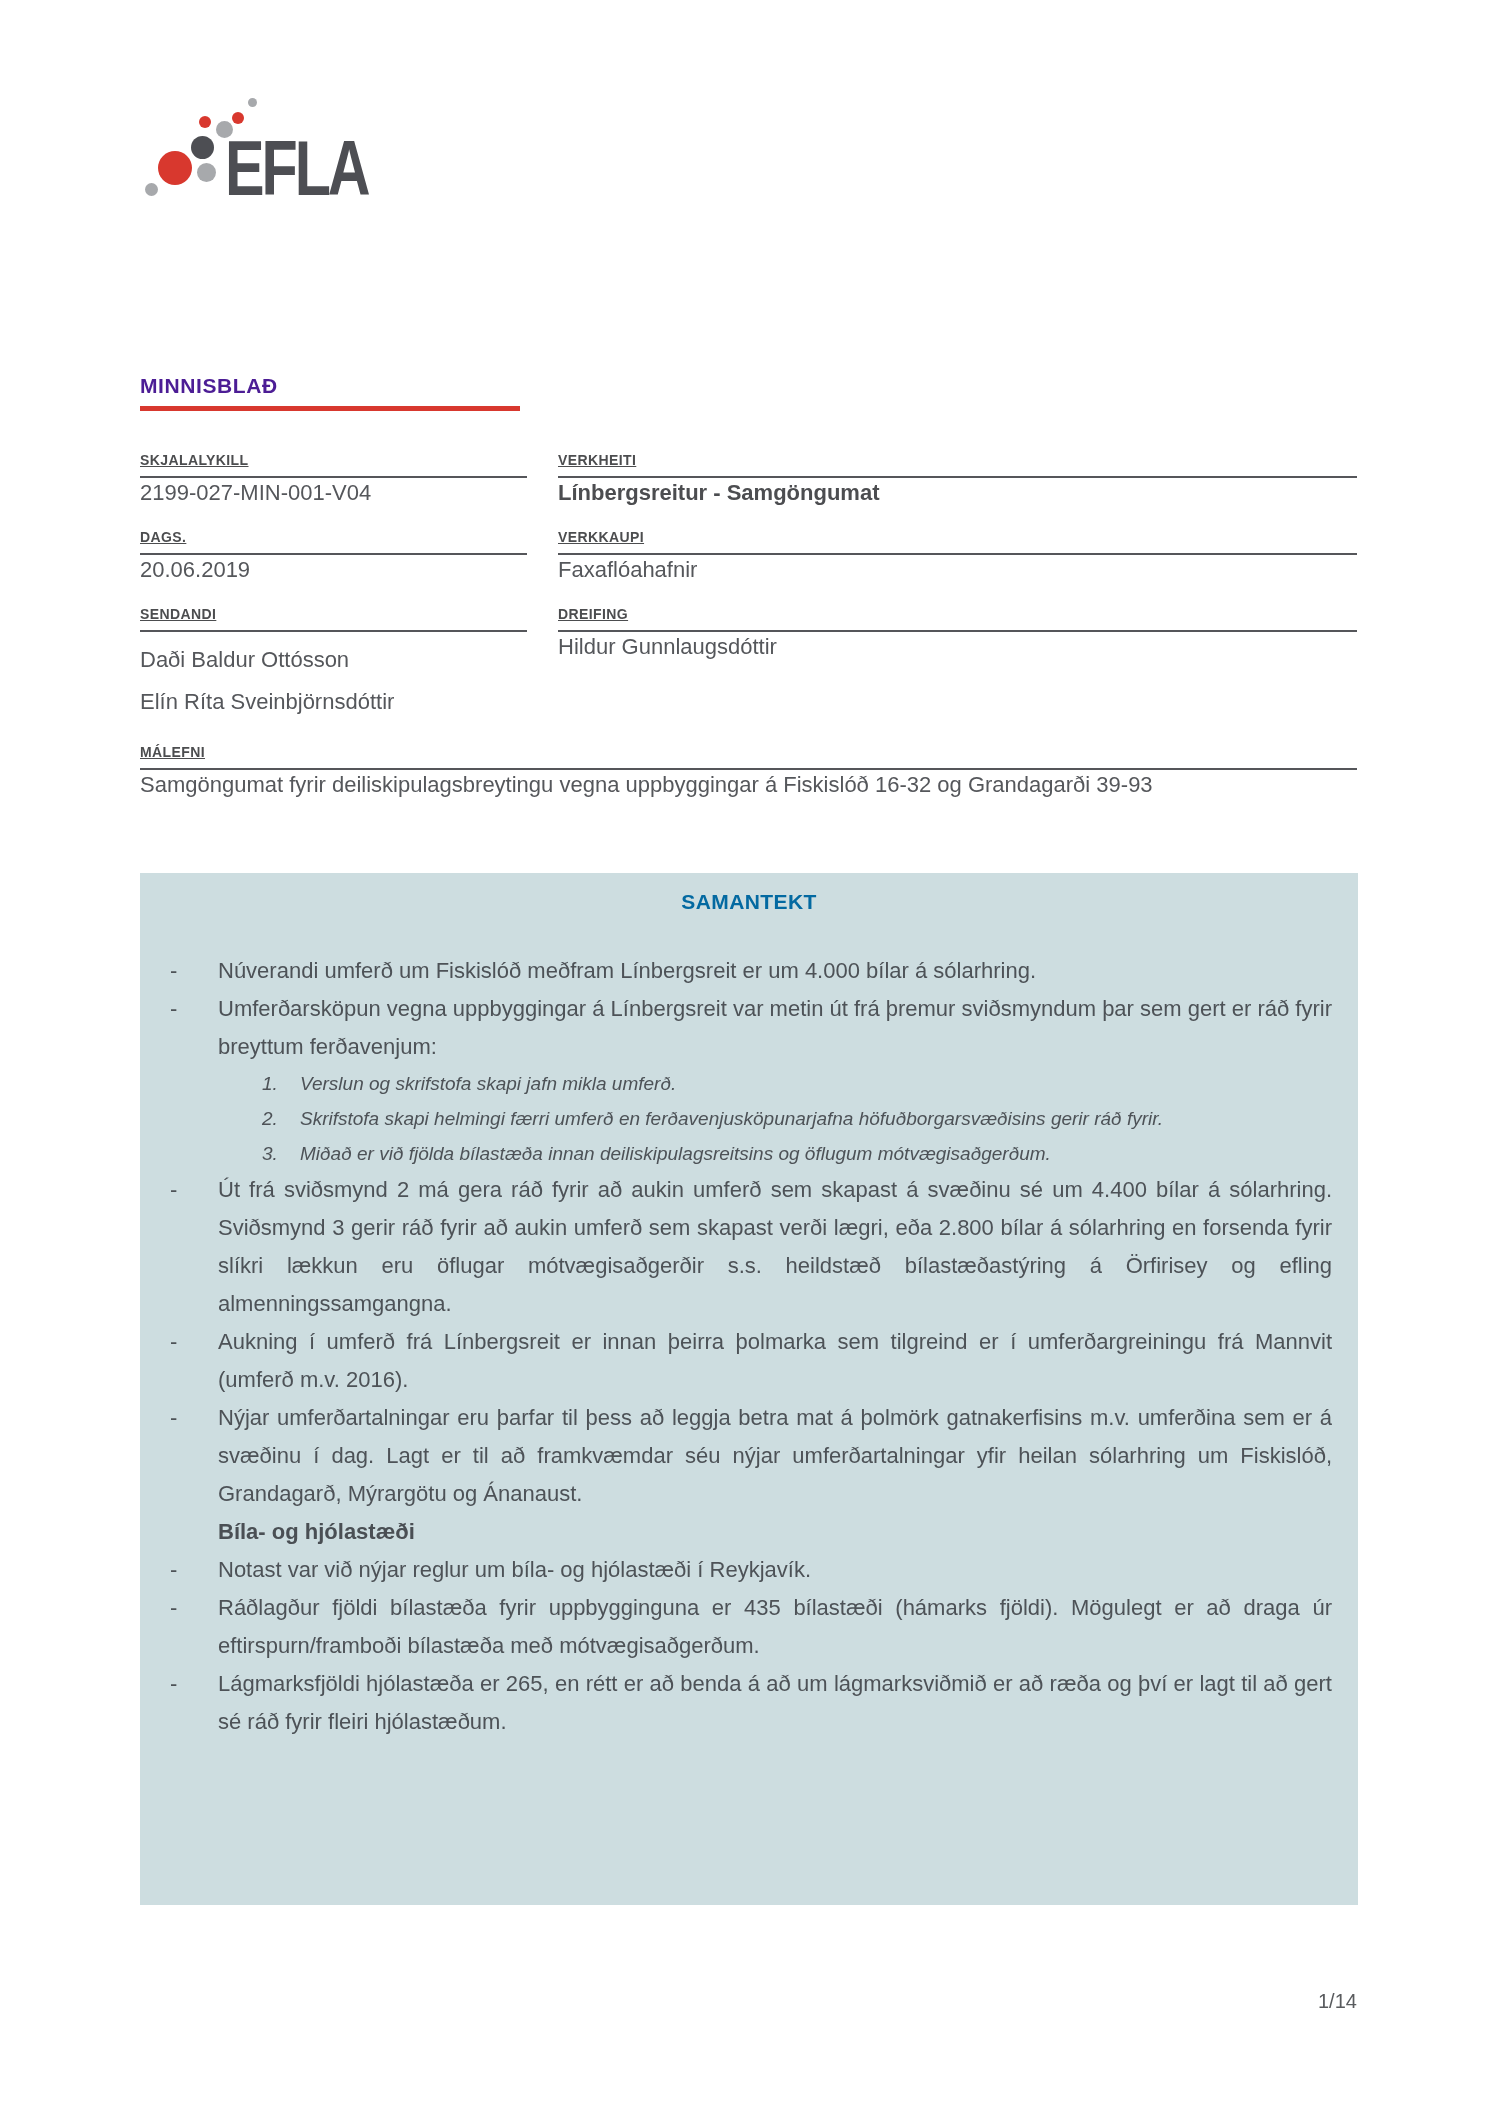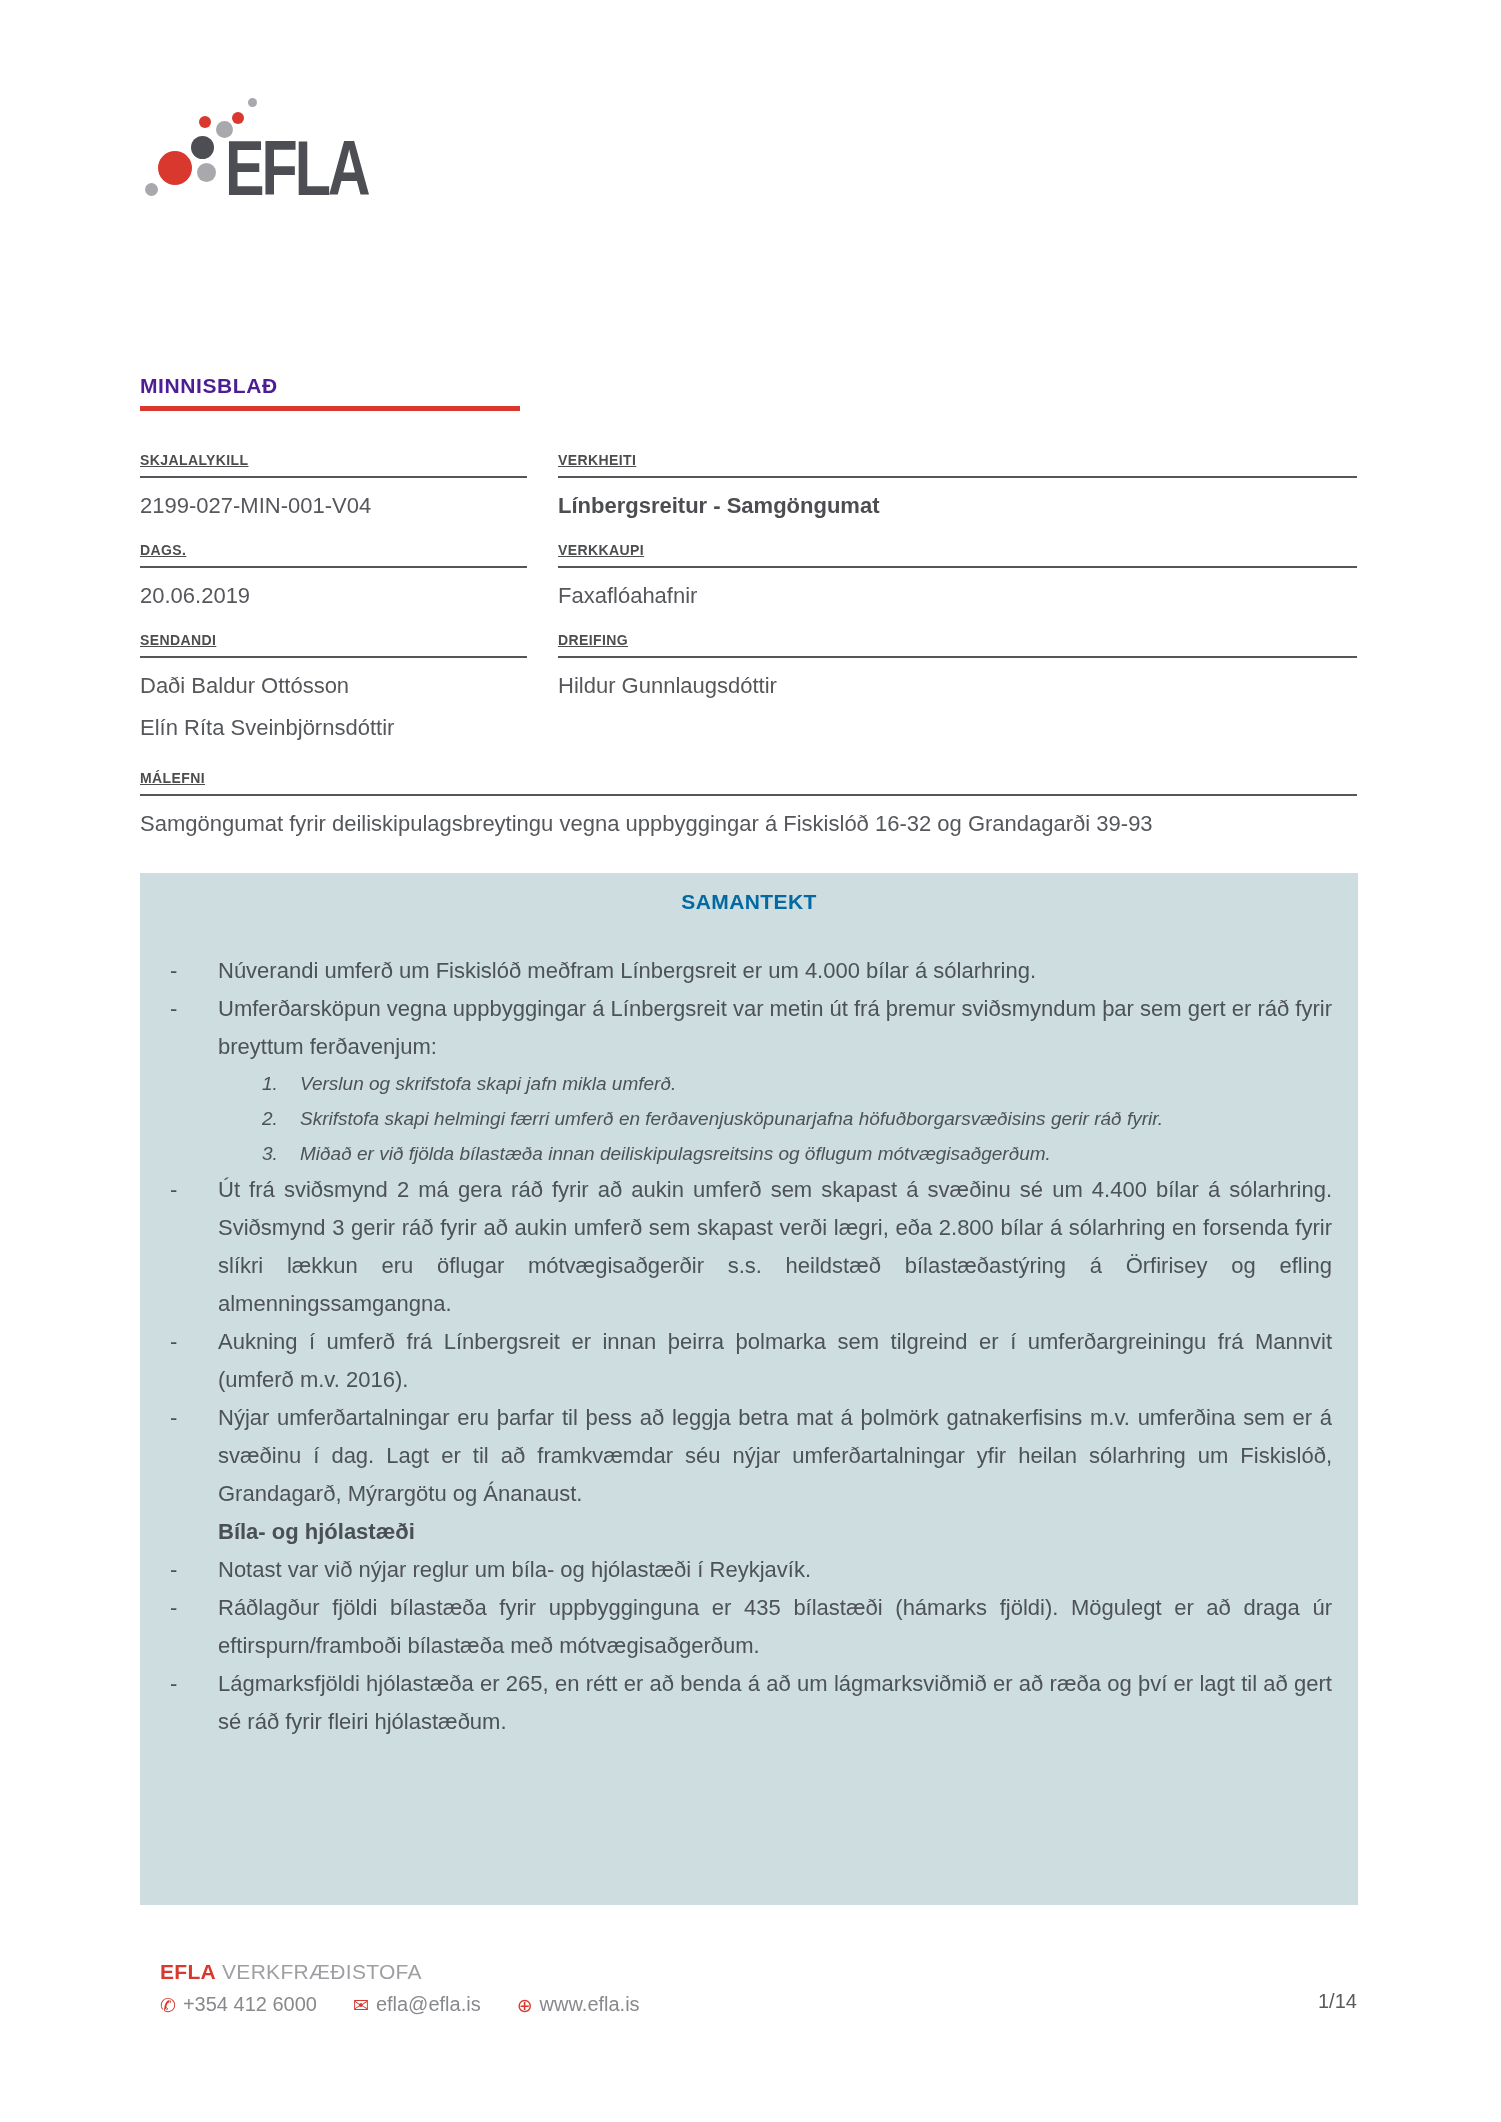--- a/index.html
+++ b/index.html
@@ -29,21 +29,21 @@
   
   .fields{
     position:absolute;left:140px;top:452px;width:1217px;
     display:grid;grid-template-columns:387px 799px;column-gap:31px;
   }
   .field{margin-bottom:21px;}
   .f-label{
     font-size:14px;font-weight:700;color:#4c4d4f;letter-spacing:0.4px;
     padding-bottom:8px;border-bottom:2px solid #55565a;line-height:16px;text-decoration:underline;
   }
-  .f-value{font-size:22px;color:#55575b;padding-top:13px;line-height:30px;}
+  .f-value{font-size:22px;color:#55575b;line-height:30px;}
   .f-value.bold{font-weight:700;color:#4c4d50;}
   .f-value-line{font-size:22px;color:#55575b;line-height:42px;}
   .f-value-multi{padding-top:7px;}
   .field.full{grid-column:1 / span 2;margin-bottom:0;}
   
   .summary-box{
     position:absolute;left:140px;top:873px;width:1218px;height:1032px;
     background:#cddde0;box-sizing:border-box;padding-top:17px;
   }
   .summary-title{
@@ -169,35 +169,16 @@
 
       <div class="item bullet"><span class="marker">-</span><span>Notast var við nýjar reglur um bíla- og hjólastæði í Reykjavík.</span></div>
 
       <div class="item bullet"><span class="marker">-</span><span>Ráðlagður fjöldi bílastæða fyrir uppbygginguna er 435 bílastæði (hámarks fjöldi). Mögulegt er að draga úr eftirspurn/framboði bílastæða með mótvægisaðgerðum.</span></div>
 
       <div class="item bullet"><span class="marker">-</span><span>Lágmarksfjöldi hjólastæða er 265, en rétt er að benda á að um lágmarksviðmið er að ræða og því er lagt til að gert sé ráð fyrir fleiri hjólastæðum.</span></div>
 
     </div>
   </div>
 
-  <div class="footer">
-    <div class="brand">
-      <span class="brand-bold">EFLA</span><span class="brand-rest">VERKFRÆÐISTOFA</span>
-    </div>
-    <div class="contact">
-      <span class="c-item">
-        <span class="c-icon">✆</span>
-        <span>+354 412 6000</span>
-      </span>
-      <span class="c-item">
-        <span class="c-icon">✉</span>
-        <span>efla@efla.is</span>
-      </span>
-      <span class="c-item">
-        <span class="c-icon">⊕</span>
-        <span>www.efla.is</span>
-      </span>
-    </div>
-  </div>
 
   <div class="page-num">1/14</div>
 
 </div>
 
 </body></html>

